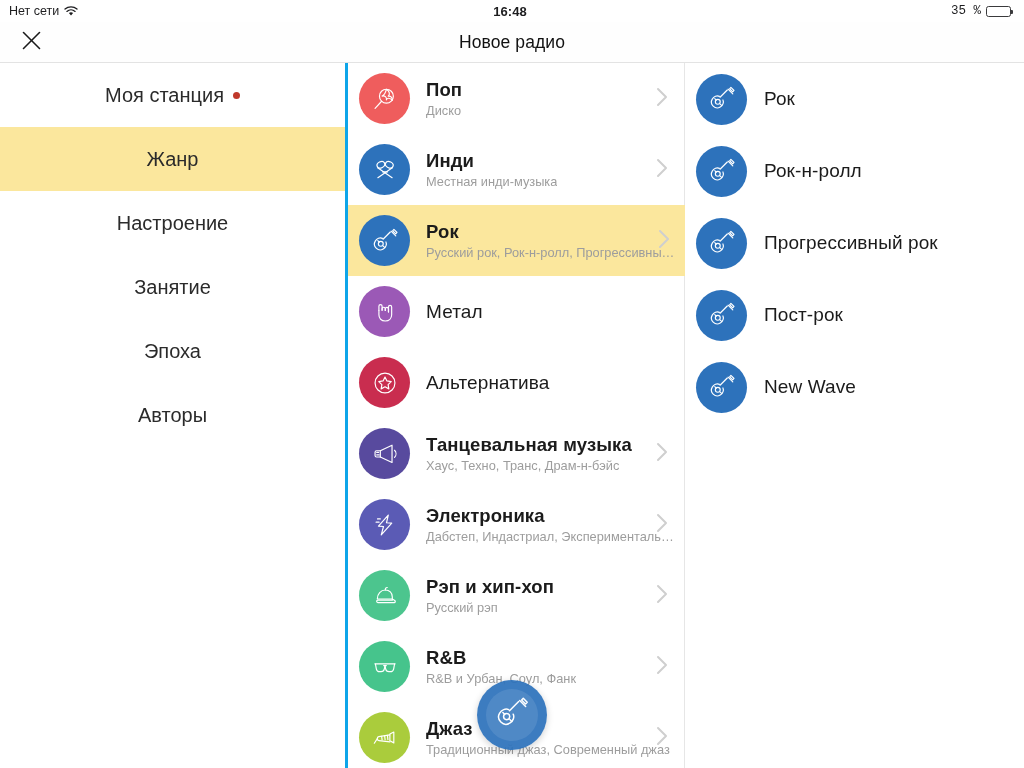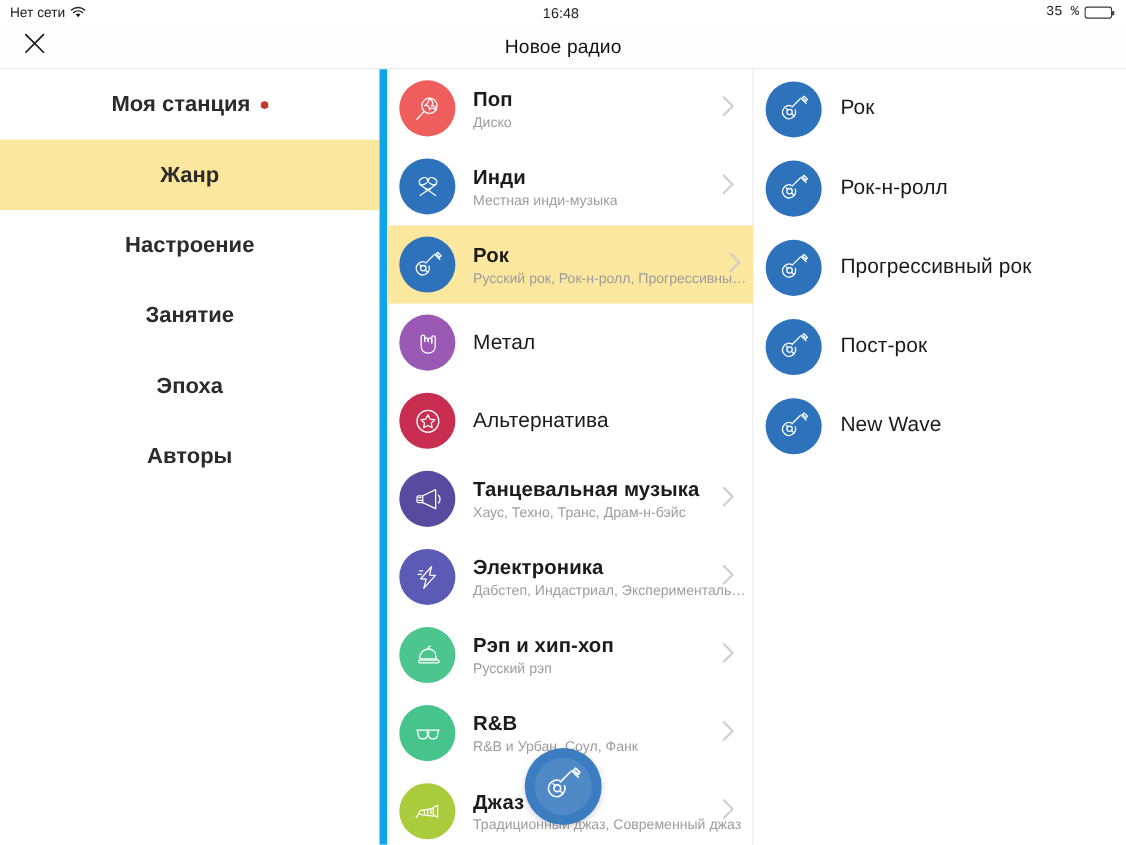--- a/index.html
+++ b/index.html
@@ -12,21 +12,21 @@
   }
   .screen { position: relative; width: 1024px; height: 768px; background: #fff; }
 
   
   .statusbar {
     position: absolute; top: 0; left: 0; width: 1020px; height: 22px;
     display: flex; align-items: center; background: #ffffff;
     font-size: 12.5px; color: #1d1d1f; padding: 0 9px;
   }
   .sb-left { display: flex; align-items: center; gap: 5px; }
-  .sb-center { position: absolute; left: 0; right: 0; text-align: center; font-weight: 400; font-size: 13px; letter-spacing: .1px; }
+  .sb-center { position: absolute; left: 0; right: 0; text-align: center; font-weight: 700; font-size: 13px; letter-spacing: .1px; }
   .sb-right { margin-left: auto; display: flex; align-items: center; gap: 5px; z-index: 2; }
   .wifi-icon svg { display: block; }
   .battery {
     position: relative; width: 25px; height: 11px;
     border: 1.2px solid #3a3a3c; border-radius: 2.6px; padding: 1.3px;
   }
   .battery::after {
     content: ""; position: absolute; right: -3.4px; top: 3.2px;
     width: 2px; height: 4px; background: #3a3a3c; border-radius: 0 1px 1px 0;
   }
@@ -45,27 +45,27 @@
   .nav-title {
     position: absolute; left: 0; right: 0; text-align: center;
     font-size: 17.5px; color: #111; letter-spacing: .1px;
   }
   .nav-sep { position: absolute; top: 62px; left: 0; width: 1024px; height: 1px; background: #e3e3e3; }
 
   
   .columns { position: absolute; top: 63px; left: 0; width: 1024px; height: 705px; display: flex; }
   .col-left   { width: 345px; height: 100%; background: #fff; position: relative; }
   .col-mid    { width: 340px; height: 100%; background: #fff; position: relative;
-                border-left: 7px solid #0ea5e9; border-right: 1px solid #e6e6e6; }
+                border-left: 3px solid #0ea5e9; border-right: 1px solid #e6e6e6; }
   .col-right  { flex: 1; height: 100%; background: #fff; position: relative; }
 
   
   .lnav-item {
     height: 64px; display: flex; align-items: center; justify-content: center;
-    font-size: 20px; color: #2b2b2b; cursor: pointer; position: relative; font-weight: bold;
+    font-size: 20px; color: #2b2b2b; cursor: pointer; position: relative;
   }
   .lnav-item.active { background: #fbe79d; }
   .lnav-item .dot {
     width: 7px; height: 7px; border-radius: 50%; background: #c0392b;
     margin-left: 9px; display: inline-block;
   }
 
   
   .grow { position: relative; height: 71px; display: flex; align-items: center;
           padding-left: 11px; cursor: pointer; }

